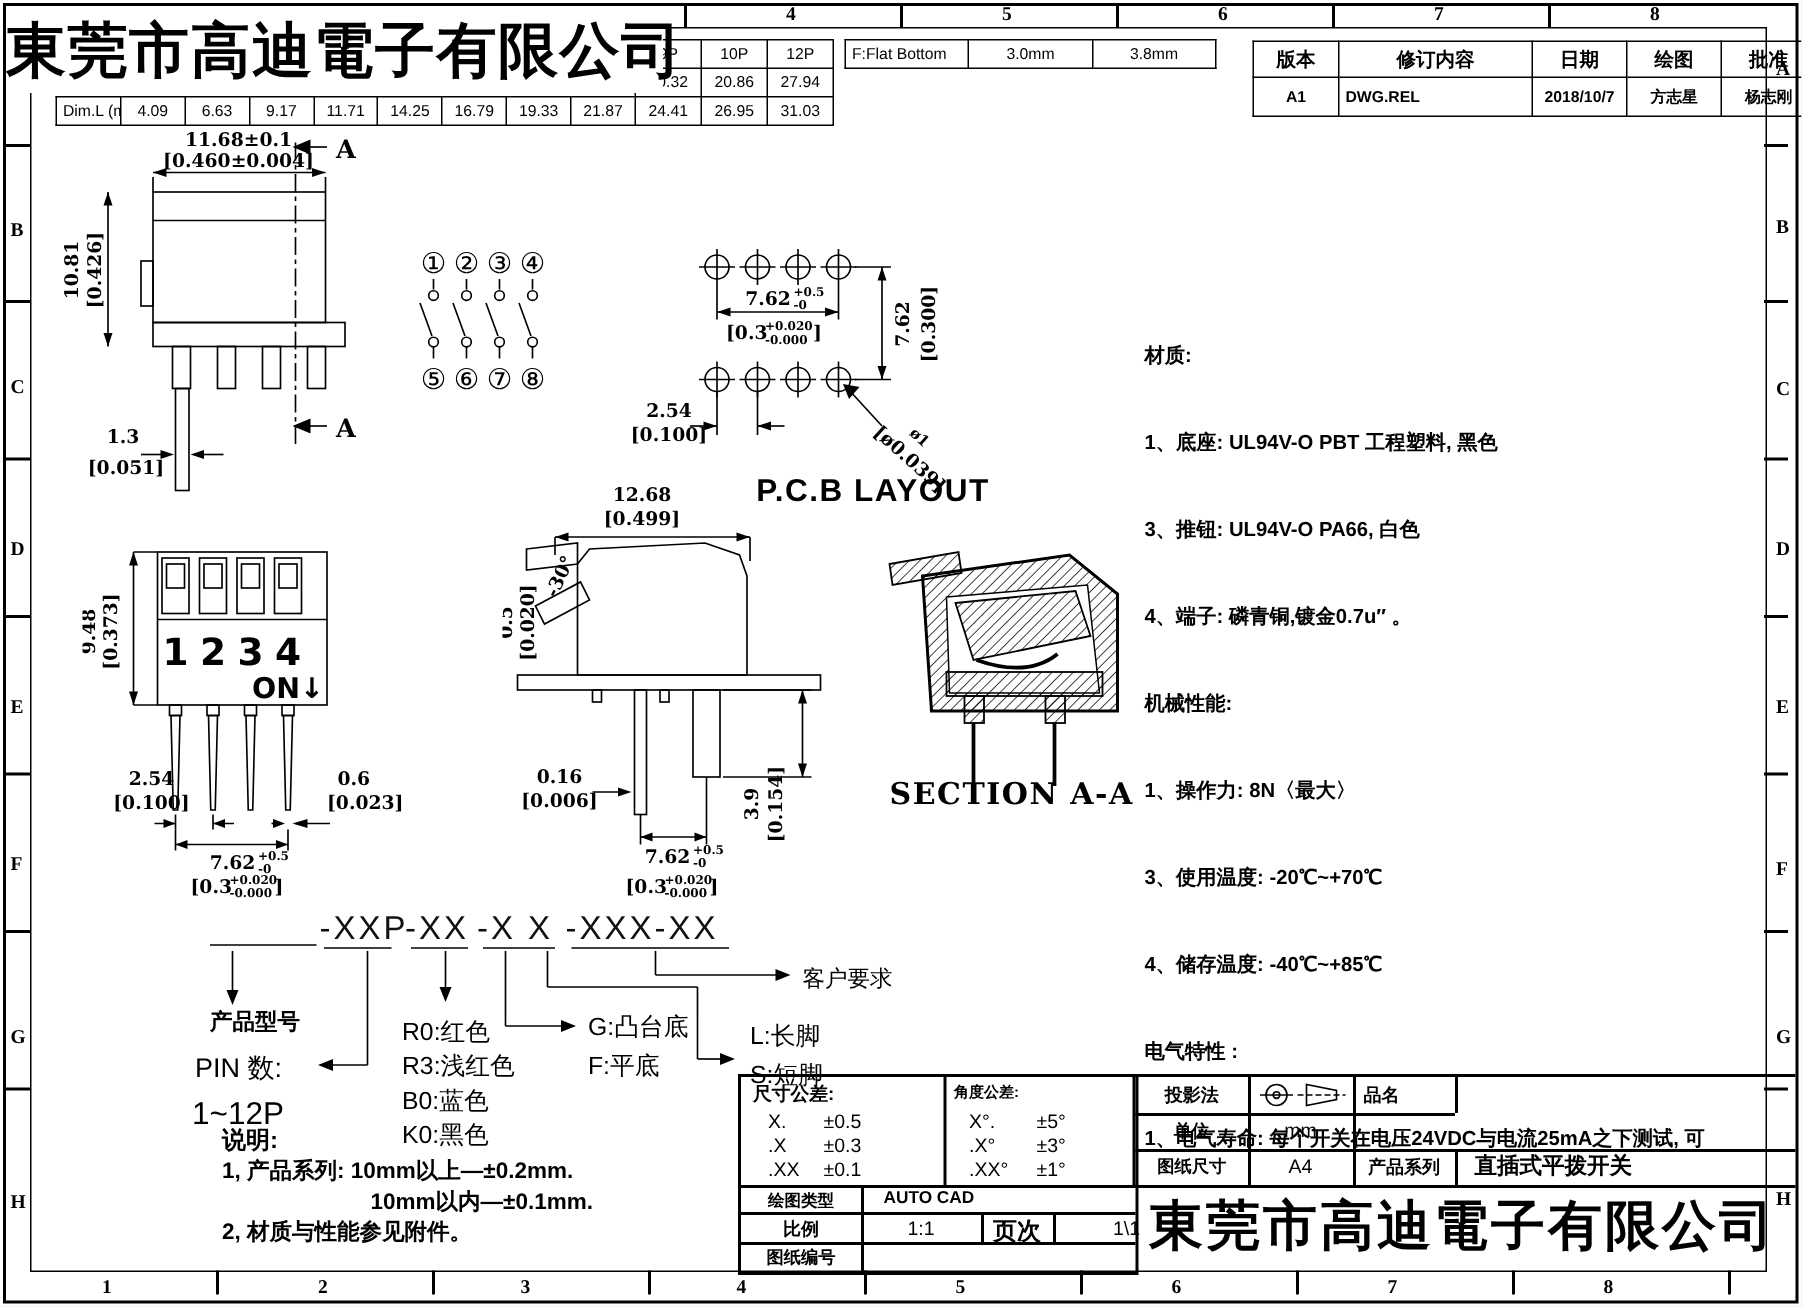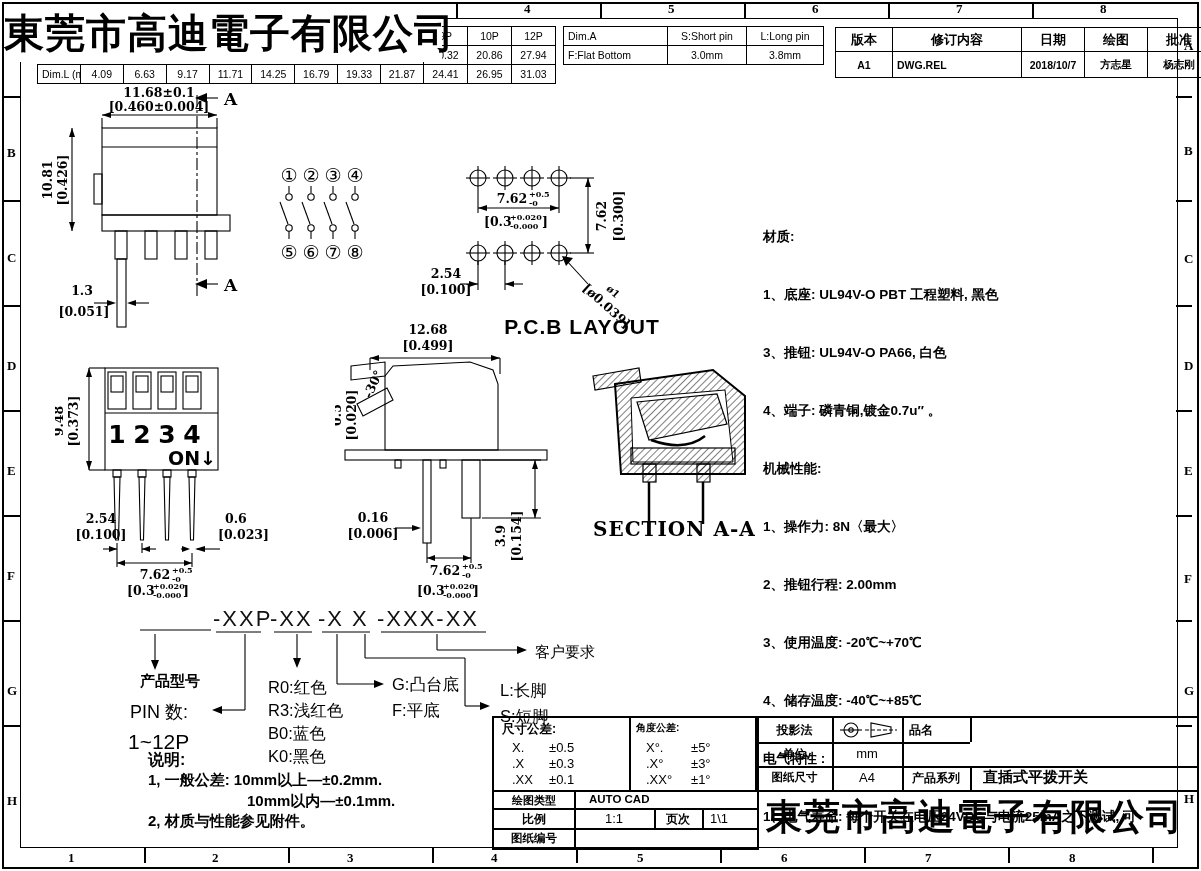--- a/index.html
+++ b/index.html
@@ -134,25 +134,20 @@
       <td style="width:41px">21.87</td>
       <td>24.41</td>
       <td>26.95</td>
       <td>31.03</td>
     </tr>
   </tbody>
     </table>
 
   <table class="tt" style="left:563px;top:26px;width:248px">
     <tbody>
-        <tr>
-      <td class="l" style="width:98px">Dim.A</td>
-      <td style="width:76px">S:Short pin</td>
-      <td style="width:74px">L:Long pin</td>
-    </tr>
     <tr>
       <td class="l">F:Flat Bottom</td>
       <td>3.0mm</td>
       <td>3.8mm</td>
     </tr>
   </tbody>
     </table>
 
   <table class="tt bold" style="left:835px;top:27px;width:360px">
     <tbody>
@@ -446,21 +441,20 @@
     <text class="secl" x="8" y="184">SECTION A-A</text>
   </svg>
 
   <div class="specs" style="left:763px;top:188px;width:420px">
     <div>材质:</div>
     <div>1、底座: UL94V-O PBT 工程塑料, 黑色</div>
     <div>3、推钮: UL94V-O PA66, 白色</div>
     <div>4、端子: 磷青铜,镀金0.7u″ 。</div>
     <div>机械性能:</div>
     <div>1、操作力: 8N〈最大〉</div>
-    <div>2、推钮行程: 2.00mm</div>
     <div>3、使用温度: -20℃~+70℃</div>
     <div>4、储存温度: -40℃~+85℃</div>
     <div>电气特性 :</div>
     <div>1、电气寿命: 每个开关在电压24VDC与电流25mA之下测试, 可</div>
     
     
     
     
     
     
@@ -517,21 +511,21 @@
       <text class="lbl" x="140" y="166">K0:黑色</text>
       <text class="lbl" x="264" y="94">G:凸台底</text>
       <text class="lbl" x="264" y="120">F:平底</text>
       <text class="lbl" x="372" y="100">L:长脚</text>
       <text class="lbl" x="372" y="126">S:短脚</text>
       <text class="lblc" x="407" y="61">客户要求</text>
     </g>
   </svg>
 
   <div class="note" style="left:148px;top:750px;font-size:16px">说明:</div>
-  <div class="note" style="left:148px;top:771px">1, 一般公差: 10mm以上—±0.2mm.</div>
+  <div class="note" style="left:148px;top:771px">1, 产品系列: 10mm以上—±0.2mm.</div>
   <div class="note" style="left:247px;top:792px">10mm以内—±0.1mm.</div>
   <div class="note" style="left:148px;top:812px">2, 材质与性能参见附件。</div>
 
   <div class="abs" style="left:492px;top:716px;width:263px;height:130px;border:2px solid #000">
     <div class="vl" style="left:135px;top:0;width:1.5px;height:72px"></div>
     <div class="hl" style="left:0;top:72px;width:263px;height:1.5px"></div>
     <div class="hl" style="left:0;top:90px;width:263px;height:1.5px"></div>
     <div class="hl" style="left:0;top:110px;width:263px;height:1.5px"></div>
     <div class="vl" style="left:80px;top:72px;width:1.5px;height:58px"></div>
     <div class="vl" style="left:160px;top:90px;width:1.5px;height:20px"></div>
@@ -547,22 +541,22 @@
     <div class="tbt" style="left:152px;top:22px">X°.</div>
     <div class="tbt" style="left:197px;top:22px">±5°</div>
     <div class="tbt" style="left:152px;top:38px">.X°</div>
     <div class="tbt" style="left:197px;top:38px">±3°</div>
     <div class="tbt" style="left:152px;top:54px">.XX°</div>
     <div class="tbt" style="left:197px;top:54px">±1°</div>
     <div class="tbt b tbc" style="left:0;width:80px;top:75px;font-size:11px">绘图类型</div>
     <div class="tbt b" style="left:95px;top:75px;font-size:11.5px">AUTO CAD</div>
     <div class="tbt b tbc" style="left:0;width:80px;top:93px;font-size:12px">比例</div>
     <div class="tbt tbc" style="left:80px;width:80px;top:93px">1:1</div>
-    <div class="tbt b tbc" style="left:160px;width:48px;top:93px;font-size:12px">页次</div>
-    <div class="tbt tbc" style="left:192px;width:66px;top:93px">1\1</div>
+    <div class="tbt b tbc" style="left:160px;width:48px;top:93px;font-size:16px">页次</div>
+    <div class="tbt tbc" style="left:224px;width:66px;top:93px">1\1</div>
     <div class="tbt b tbc" style="left:0;width:80px;top:113px;font-size:11.5px">图纸编号</div>
   </div>
 
   <div class="abs" style="left:755px;top:716px;width:440px;height:72px;border:2px solid #000;border-right:0">
     <div class="vl" style="left:75px;top:0;width:1.5px;height:72px"></div>
     <div class="vl" style="left:145px;top:0;width:1.5px;height:72px"></div>
     <div class="vl" style="left:213px;top:0;width:1.5px;height:24px"></div>
     <div class="vl" style="left:213px;top:48px;width:1.5px;height:24px"></div>
     <div class="hl" style="left:0;top:24px;width:213px;height:1.5px"></div>
     <div class="hl" style="left:0;top:48px;width:440px;height:1.5px"></div>

